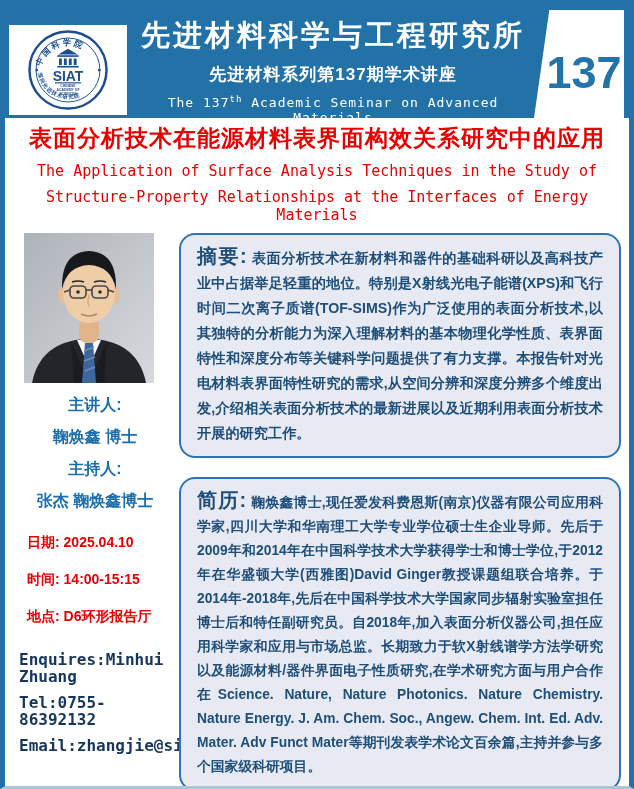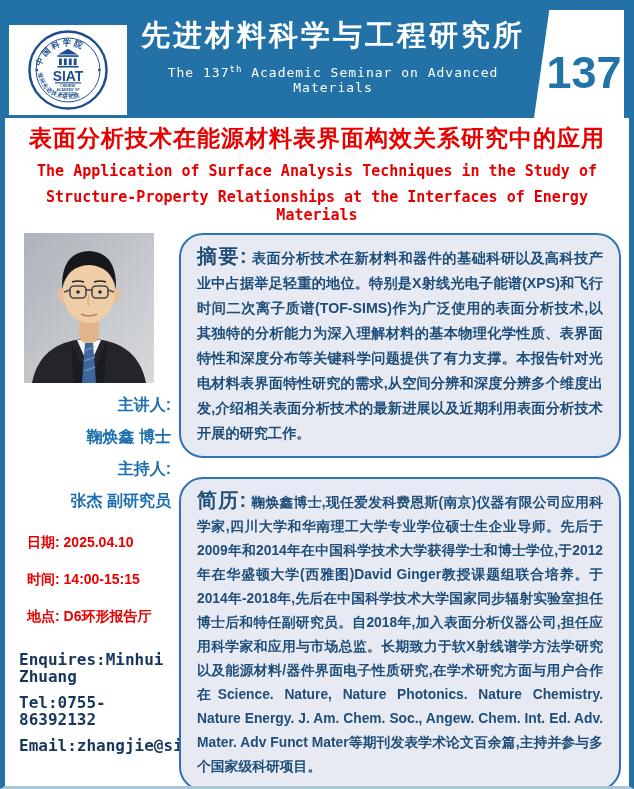--- a/index.html
+++ b/index.html
@@ -40,38 +40,38 @@
     clip-path: polygon(17% 0, 100% 0, 100% 100%, 0 100%);
     display: flex; align-items: center; justify-content: center;
   }
   .issue-badge span {
     color: #2173a8; font-size: 45px; font-weight: bold; margin: 18px 0 0 10px;
   }
 
   
   .title-block { height: 100px; text-align: center; padding-top: 5px; color: #e60000; flex-shrink: 0; }
   .cn-title { font-size: 23px; font-weight: bold; letter-spacing: 1px; }
-  .en-title { font-size: 15px; font-weight: bold; margin-top: 8px;
+  .en-title { font-size: 15px; font-weight: normal; margin-top: 8px;
               font-family: "DejaVu Sans Mono", monospace; }
 
   
   .main { flex: 1; display: flex; padding: 15px 8px 0 14px; }
   .left-col { width: 152px; flex-shrink: 0; }
   .photo-svg { width: 132px; height: 150px; display: block; margin-left: 4px; }
-  .person { text-align: right; color: #1c6fad; font-weight: bold; font-size: 16px; margin-top: 6px; }
+  .person { text-align: center; color: #1c6fad; font-weight: bold; font-size: 16px; margin-top: 6px; }
   .person div { margin-top: 11px; line-height: 21px; }
   .meta { color: #e60000; font-weight: bold; font-size: 14px; margin-top: 21px; padding-left: 8px; }
   .meta div { margin-top: 16px; line-height: 21px; }
   .contact { color: #17365d; font-size: 16px; margin-top: 24px; font-weight: bold;
              font-family: "DejaVu Sans Mono", monospace; }
   .contact div { margin-top: 9px; line-height: 17px; }
 
   .right-col { flex: 1; padding-left: 8px; display: flex; flex-direction: column; }
   .box {
-    border: 2px solid #2e74b5; border-radius: 24px;
+    border: 2px solid #2e74b5; border-radius: 16px;
     background: #e7eaf3; color: #1f4e79;
     padding: 8px 16px 10px 16px;
     font-weight: bold; text-align: justify;
   }
   .box p { margin: 0; }
   .box-label { font-size: 20px; letter-spacing: 1px; }
   .box-body  { font-size: 14.2px; line-height: 25px; }
   .abstract-box { min-height: 187px; }
   .bio-box { margin-top: 19px; min-height: 253px; }
   .bio-box .box-body { font-size: 13.8px; line-height: 24px; }
@@ -109,20 +109,21 @@
         <text x="50" y="81" text-anchor="middle" font-size="4.2" font-weight="bold" fill="#1d4f8f">SCIENCES</text>
         <text font-size="6.5" font-weight="bold" fill="#1d4f8f" letter-spacing="1">
           <textPath href="#arcBottom" startOffset="6">深圳先进技术研究院</textPath>
         </text>
         <circle cx="12" cy="50" r="1.6" fill="#1d4f8f"></circle>
         <circle cx="88" cy="50" r="1.6" fill="#1d4f8f"></circle>
       </svg>
     </div>
     <div class="h-titles">
       <div class="h-title">先进材料科学与工程研究所</div>
+      <div class="h-sub">先进材料系列第137期学术讲座</div>
       <div class="h-en"><span>The 137</span><sup>th</sup><span> Academic Seminar on Advanced Materials</span></div>
     </div>
     <div class="issue-badge">
       <span>137</span>
     </div>
   </header>
 
   <div class="title-block">
     <div class="cn-title">表面分析技术在能源材料表界面构效关系研究中的应用</div>
     <div class="en-title">The Application of Surface Analysis Techniques in the Study of</div>
@@ -163,21 +164,21 @@
         <path d="M48,49 Q54,47 60,49" fill="none" stroke="#26262a" stroke-width="1.6"></path>
         <path d="M70,49 Q76,47 82,49" fill="none" stroke="#26262a" stroke-width="1.6"></path>
         <path d="M65,62 Q63,70 65,73" fill="none" stroke="#d8a87e" stroke-width="1.4"></path>
         <path d="M57,81 Q65,85 73,81" fill="none" stroke="#b9805c" stroke-width="1.6"></path>
       </svg>
 
       <div class="person">
         <div>主讲人:</div>
         <div>鞠焕鑫 博士</div>
         <div>主持人:</div>
-        <div>张杰 副研究员</div>
+        <div>张杰 鞠焕鑫博士</div>
       </div>
 
       <div class="meta">
         <div><span>日期:</span> <span>2025.04.10</span></div>
         <div><span>时间:</span> <span>14:00-15:15</span></div>
         <div><span>地点:</span> <span>D6环形报告厅</span></div>
       </div>
 
       <div class="contact">
         <div>Enquires:Minhui Zhuang</div>

